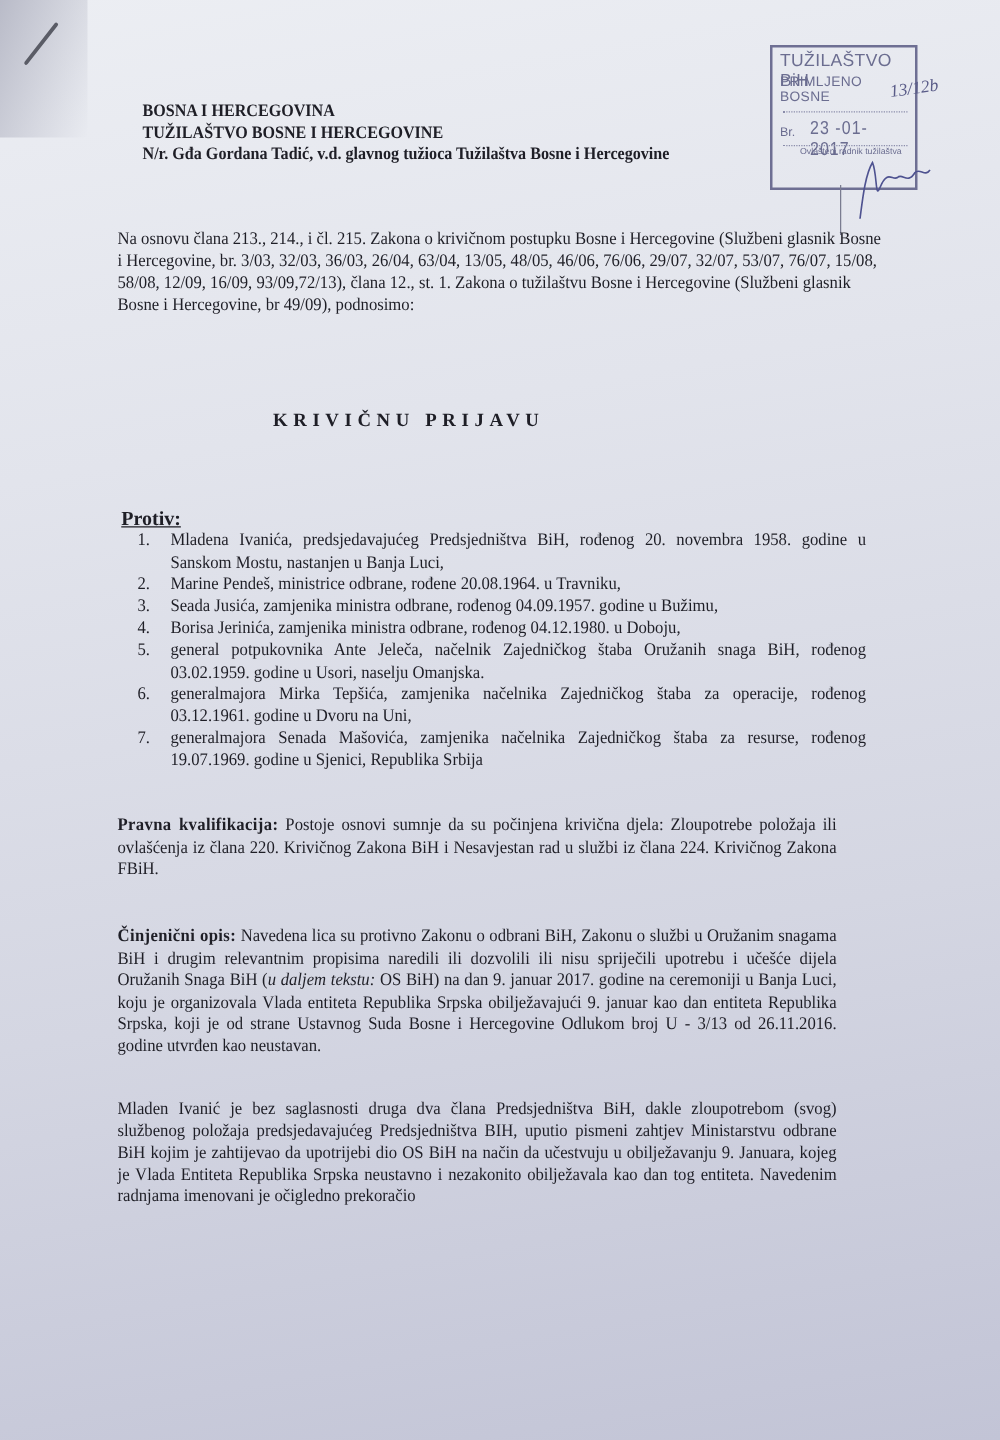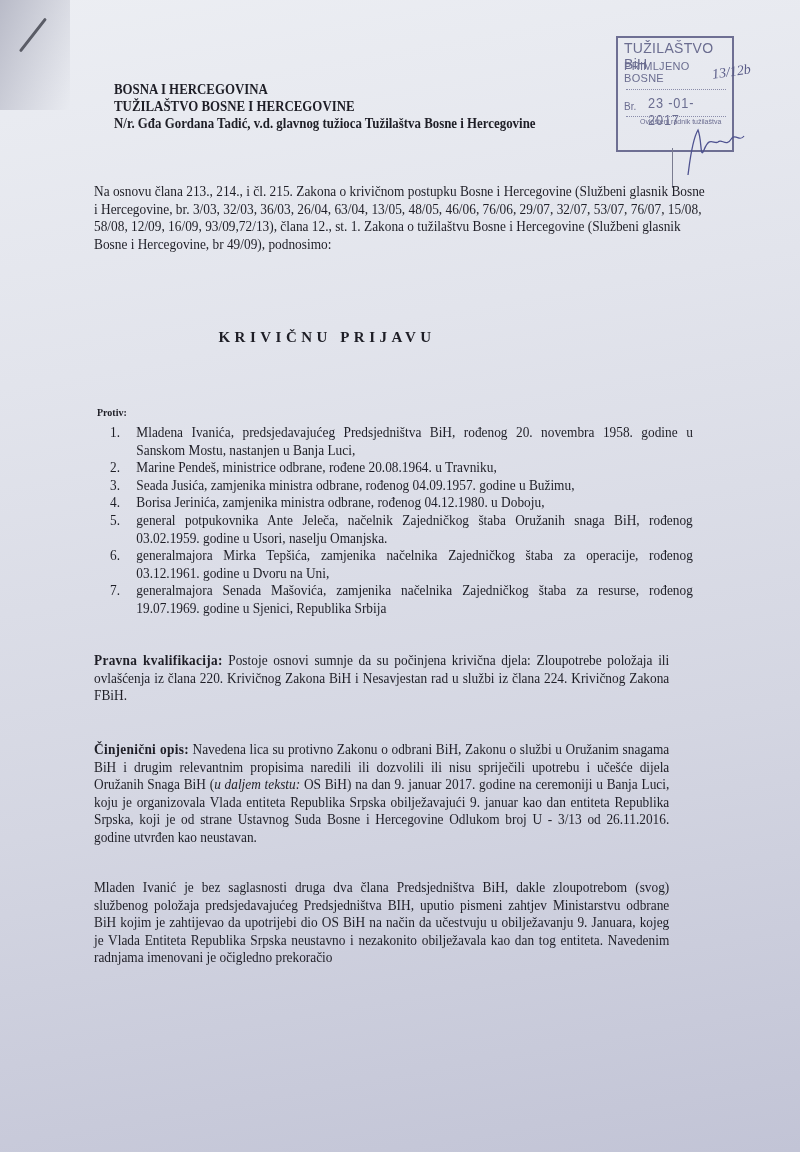--- a/index.html
+++ b/index.html
@@ -42,21 +42,21 @@
   .body-text {
     position: absolute; left: 94px; width: 612px;
     font-size: 14.2px; line-height: 17.6px; text-align: justify;
     transform: scaleX(0.94); transform-origin: left;
   }
   .intro { top: 183px; width: 650px; text-align: left; }
   .title {
     position: absolute; left: 0; width: 638px; top: 329px; text-align: center;
     font-weight: bold; font-size: 15px; letter-spacing: 4.5px; padding-left: 16px; box-sizing: border-box;
   }
-  .protiv-label { position: absolute; left: 97px; top: 407px; font-weight: bold; font-size: 10px; }
+  .protiv-label { position: absolute; left: 97px; top: 407px; font-weight: bold; font-size: 16px; text-decoration: underline; }
   .list { position: absolute; left: 110px; top: 424px; width: 620px; font-size: 14.2px; line-height: 17.6px; transform: scaleX(0.94); transform-origin: left; }
   .list .item { display: flex; margin-bottom: 0px; }
   .list .num { width: 28px; flex: none; text-align: left; }
   .list .txt { flex: 1; text-align: justify; }
   .kvalifikacija { top: 652px; }
   .opis { top: 741px; }
   .para3 { top: 879px; }
   .b { font-weight: bold; letter-spacing: 0.3px; }
   .i { font-style: italic; }
   .vline { position: absolute; left: 672px; top: 148px; width: 1px; height: 40px; background: #7a7c90; }

